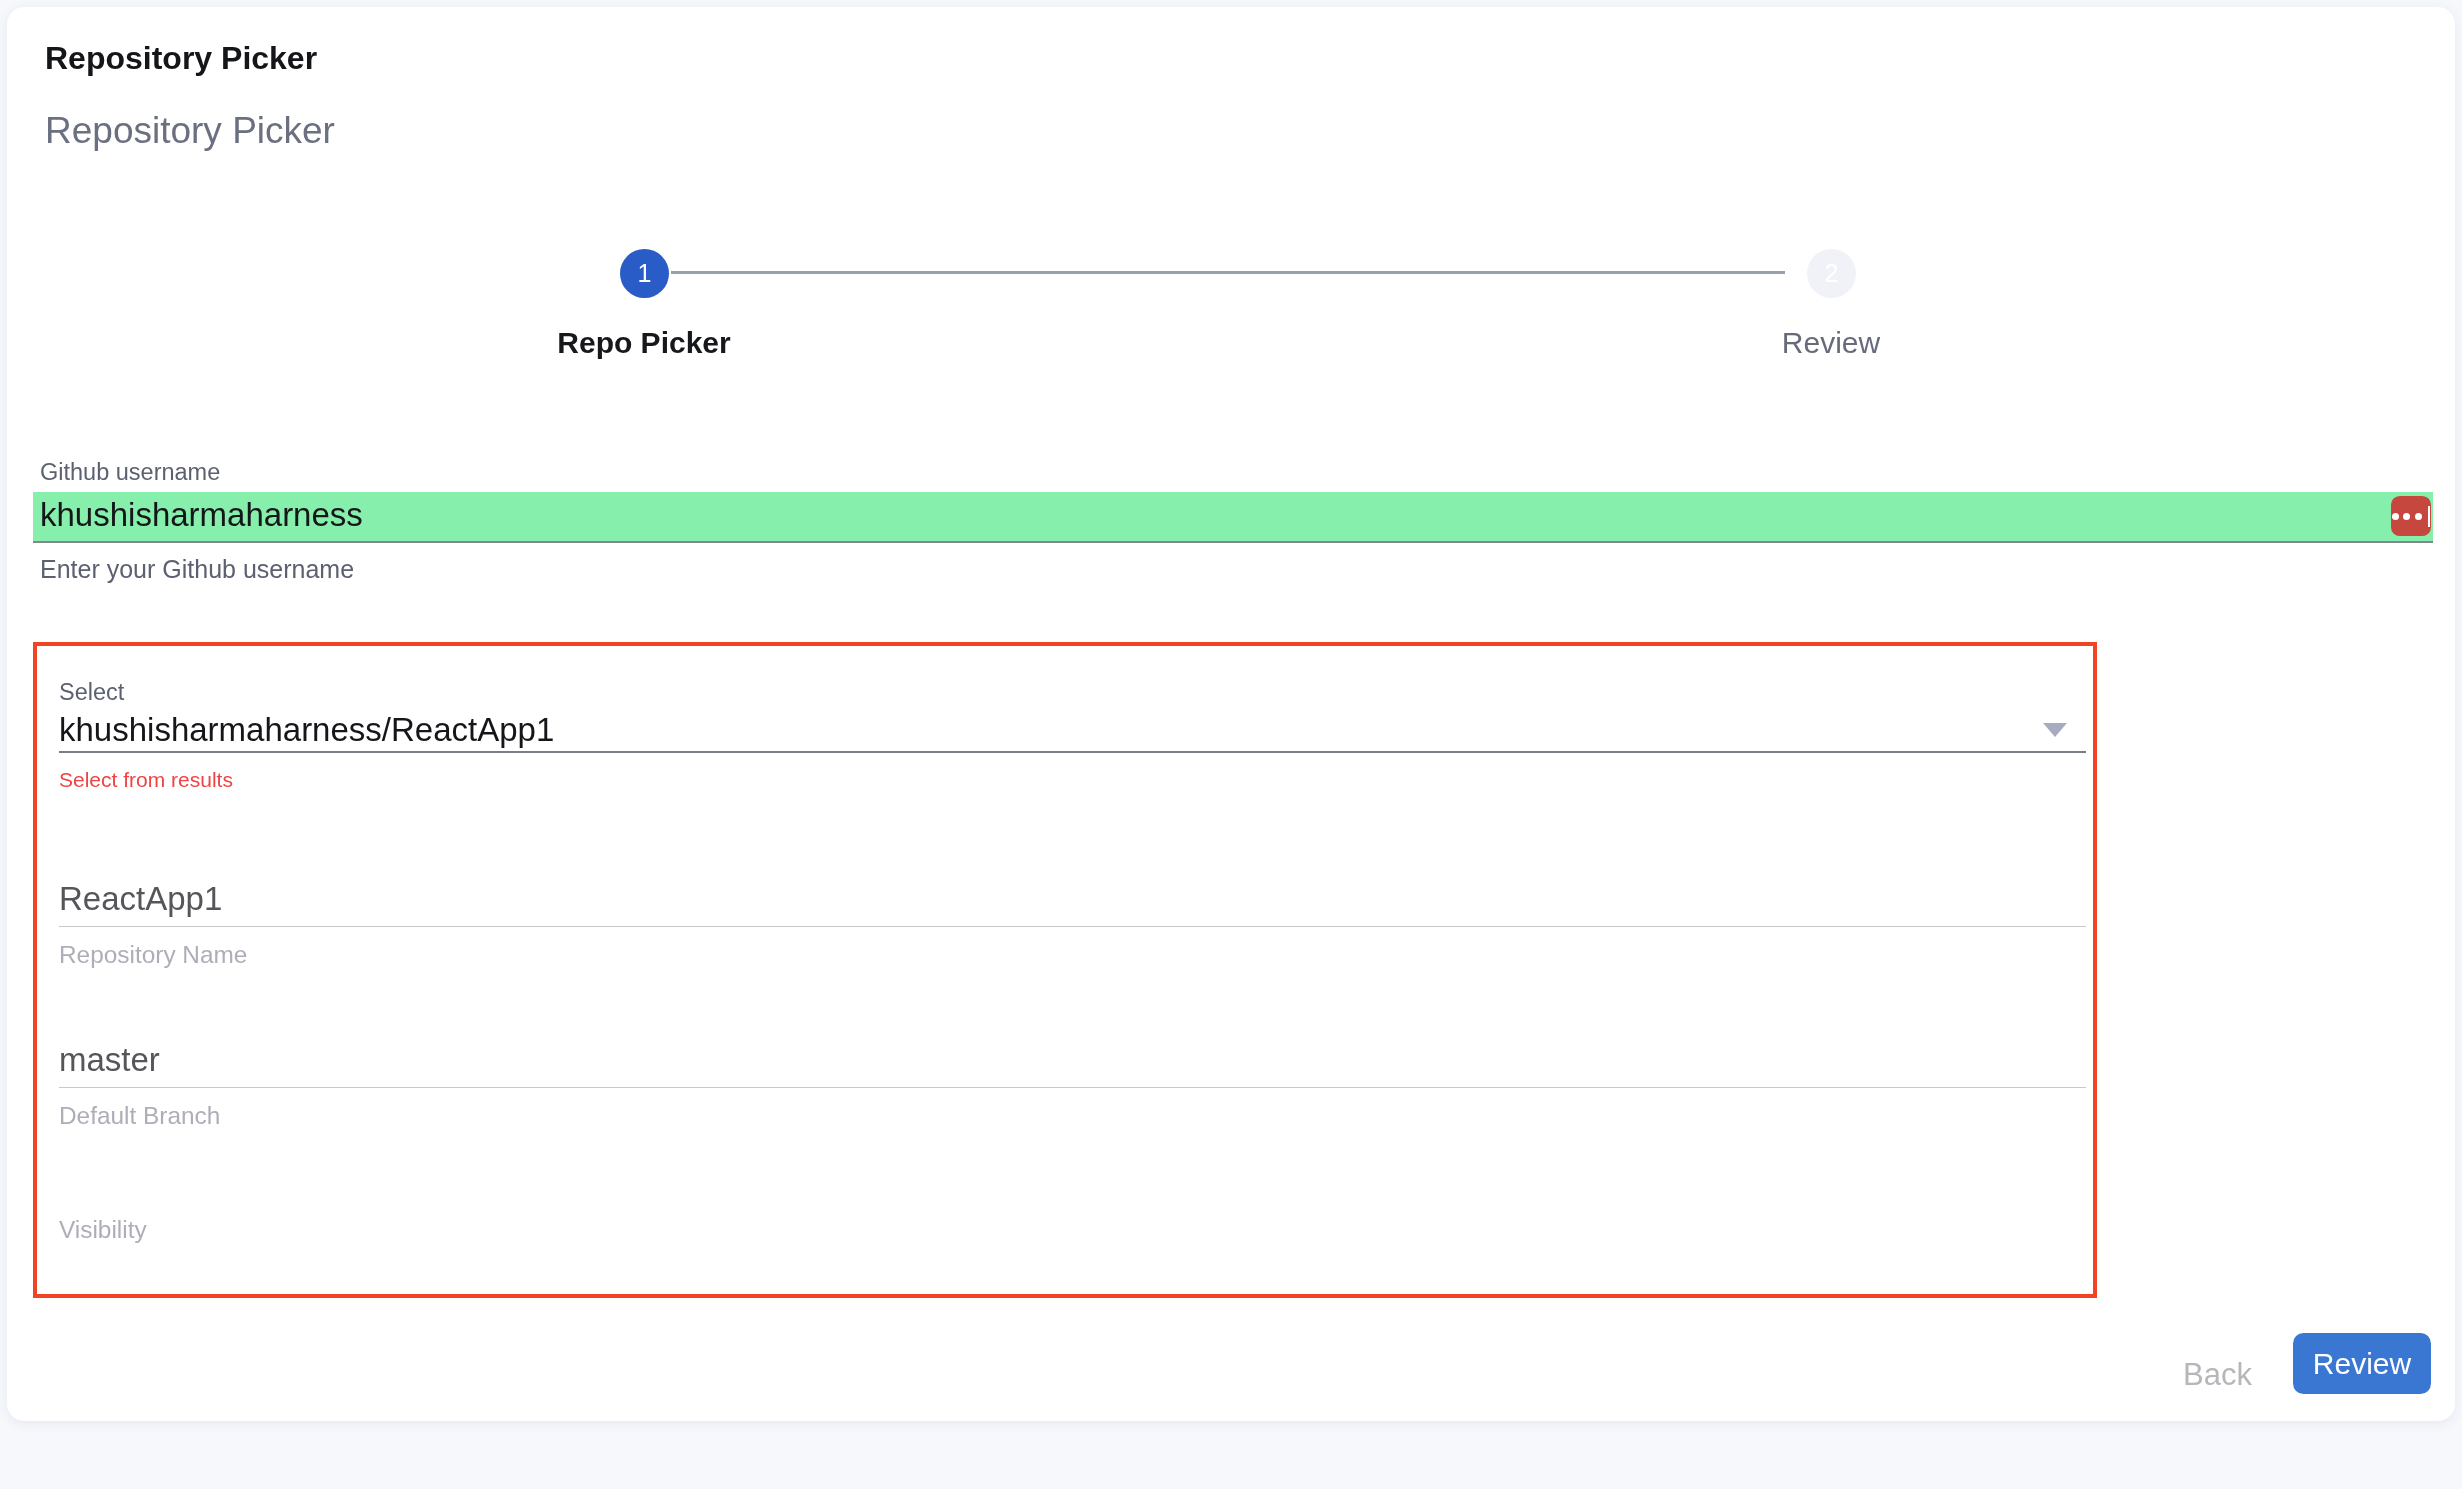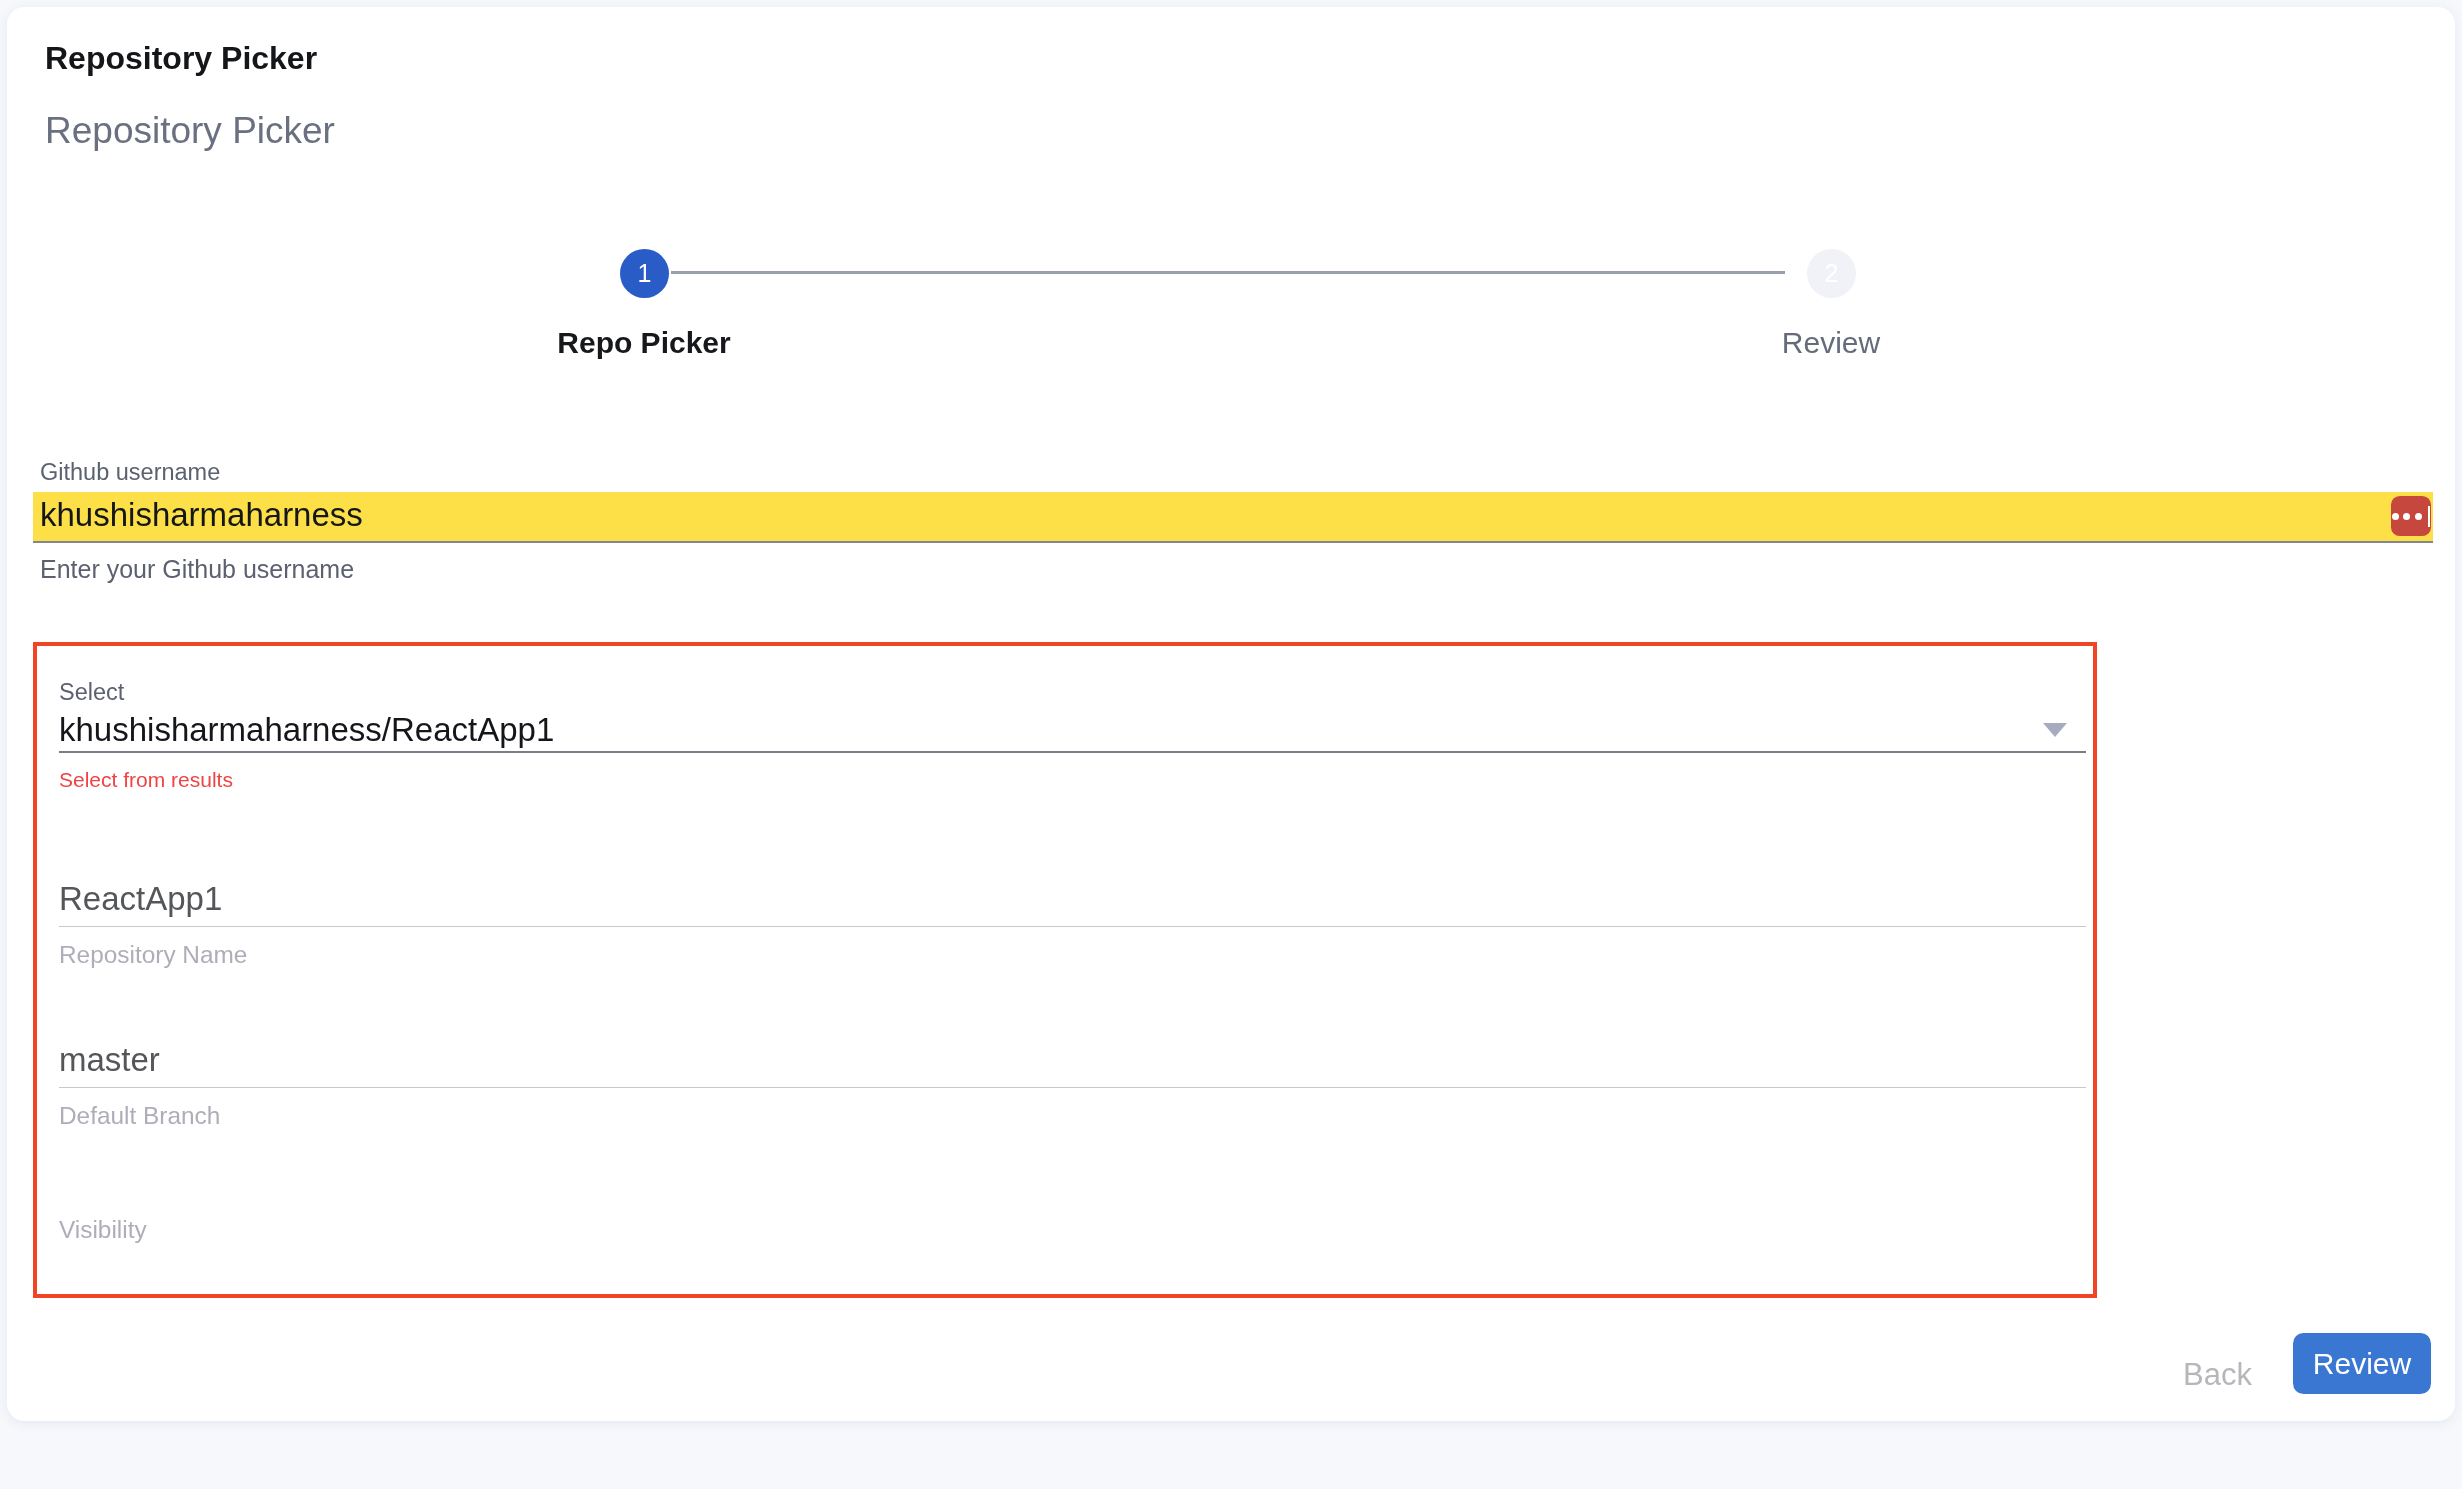--- a/index.html
+++ b/index.html
@@ -41,21 +41,21 @@
   .step-label.active { left:637px; font-size:30px; font-weight:700; color:#17181b; }
   .step-label.upcoming { left:1824px; font-size:30px; font-weight:400; color:#656b79; }
 
   
   .field-label-sm {
     position:absolute; font-size:23.5px; color:#5c6170;
   }
   .username-label { left:33px; top:452px; }
   .username-input {
     position:absolute; left:26px; top:485px; width:2400px; height:51px;
-    background:#fde047; border:none; outline:none;
+    background:#86efac; border:none; outline:none;
     border-bottom:2.6px solid #82878f;
     font-family:"Liberation Sans", sans-serif;
     font-size:33px; color:#15161a; padding:0 61px 3.5px 7px;
   }
   .pm-icon {
     position:absolute; left:2384px; top:489px; width:40px; height:40px;
     background:#c6473e; border-radius:8.7px;
     display:flex; align-items:center; justify-content:center; gap:4.4px;
   }
   .pm-icon .dot { width:7px; height:7px; border-radius:50%; background:#ffffff; }

